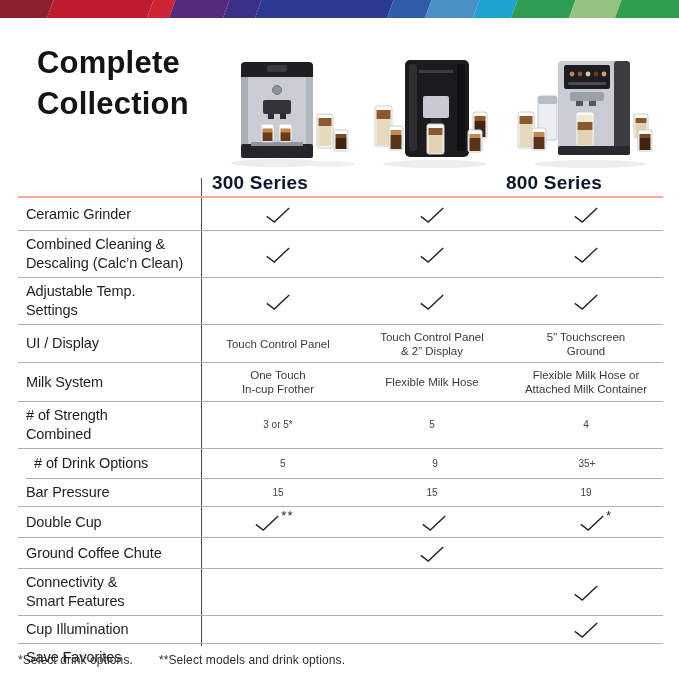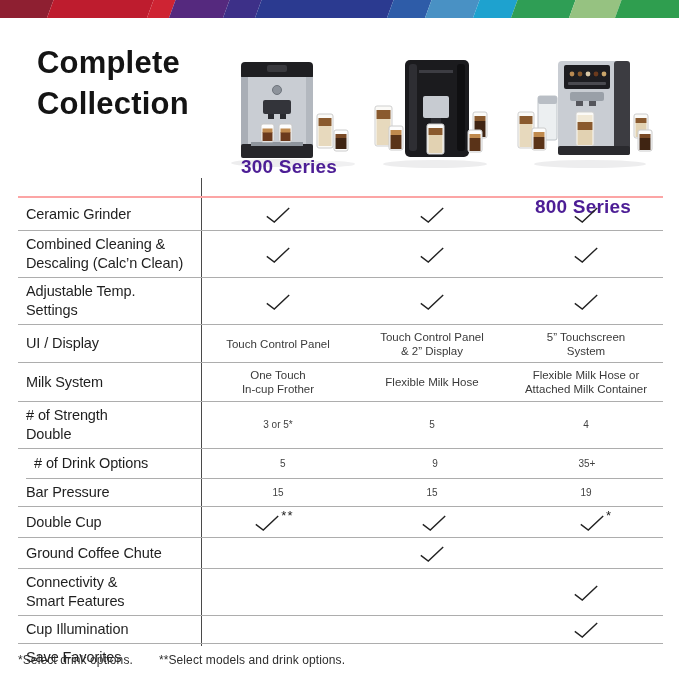--- a/index.html
+++ b/index.html
@@ -13,23 +13,23 @@
 
   
   .title{position:absolute;left:18px;top:42px;font-size:31px;line-height:41px;font-weight:bold;
          color:#141414;letter-spacing:0.2px;margin-left:19px;}
 
   
   .machine{position:absolute;top:56px;width:150px;height:116px;}
   .m300{left:211px;} .m500{left:357px;} .m800{left:510px;}
 
   
-  .series-label{position:absolute;top:156px;width:154px;text-align:center;
-                font-size:19px;font-weight:bold;color:#4c1d95;letter-spacing:0.2px;}
-  .s300{left:212px;} .s500{left:355px;} .s800{left:506px;margin-top:40px;}
+  .series-label{position:absolute;top:172px;width:154px;
+                font-size:19px;font-weight:bold;color:#0f172a;letter-spacing:0.2px;}
+  .s300{left:212px;} .s500{left:355px;} .s800{left:506px;}
 
   
   .vline{position:absolute;left:201px;top:178px;width:1px;height:468px;background:#4a4a4a;}
 
   
   .table{position:absolute;left:18px;top:196px;width:645px;border-top:2px solid #fca5a5;box-sizing:border-box;}
   .trow{display:flex;border-bottom:1px solid #adadad;box-sizing:border-box;align-items:stretch;}
   .trow.last{border-bottom:none;flex-direction:column;}
   .lbl-cell{width:183px;box-sizing:border-box;padding:4px 6px 4px 8px;display:flex;
             flex-direction:column;justify-content:center;font-size:14.5px;line-height:19px;
@@ -259,21 +259,21 @@
         </div>
         <div class="data-cell">
           <span>Touch Control Panel</span>
         </div>
         <div class="data-cell">
           <span>Touch Control Panel</span>
           <span>&amp; 2” Display</span>
         </div>
         <div class="data-cell">
           <span>5” Touchscreen</span>
-          <span>System</span>
+          <span>Ground</span>
         </div>
       </div>
       <div class="trow" style="min-height: 39px;">
         <div class="lbl-cell">
           <span class="lbl-line">Milk System</span>
         </div>
         <div class="data-cell">
           <span>One Touch</span>
           <span>In-cup Frother</span>
         </div>
@@ -281,21 +281,21 @@
           <span>Flexible Milk Hose</span>
         </div>
         <div class="data-cell">
           <span>Flexible Milk Hose or</span>
           <span>Attached Milk Container</span>
         </div>
       </div>
       <div class="trow" style="min-height: 40px;">
         <div class="lbl-cell">
           <span class="lbl-line"># of Strength</span>
-          <span class="lbl-line">Double</span>
+          <span class="lbl-line">Combined</span>
         </div>
         <div class="data-cell num">
           <span>3 or 5*</span>
         </div>
         <div class="data-cell num">
           <span>5</span>
         </div>
         <div class="data-cell num">
           <span>4</span>
         </div>

